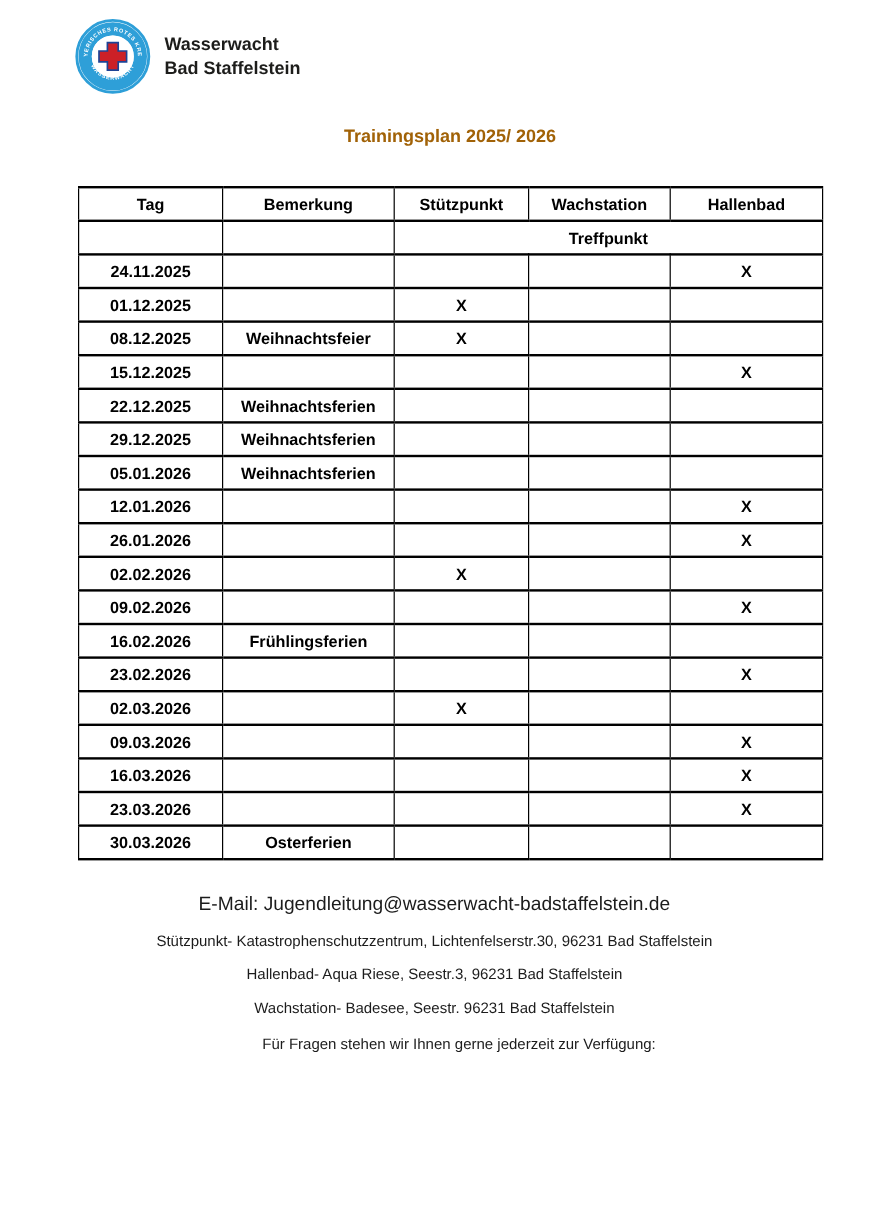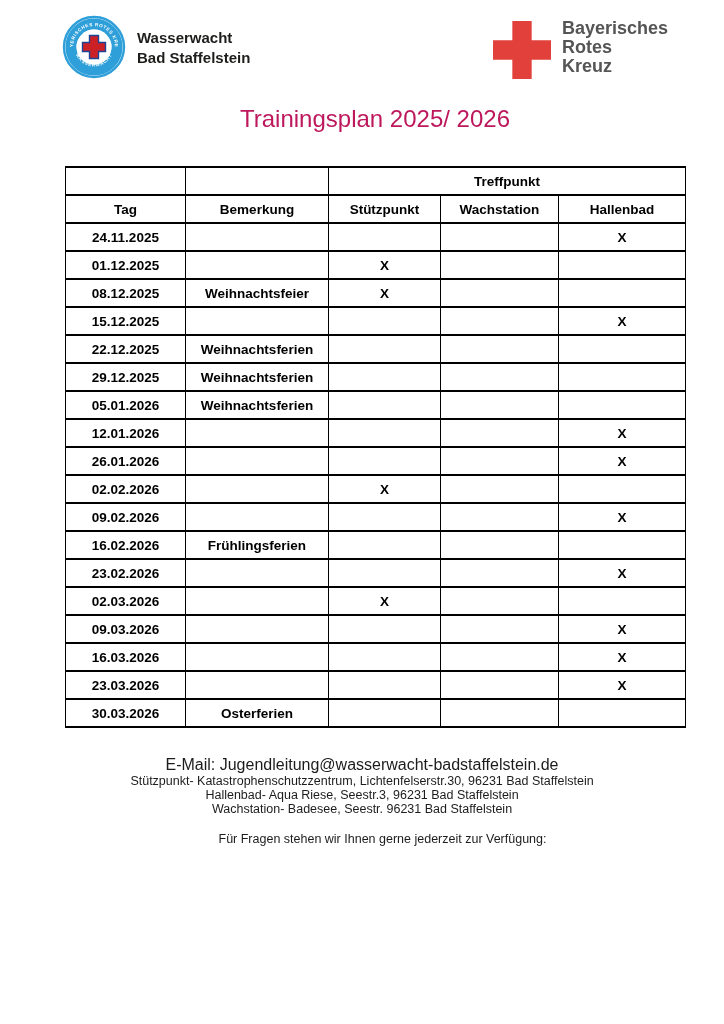--- a/index.html
+++ b/index.html
@@ -8,39 +8,39 @@
     font-family:"Liberation Sans","DejaVu Sans",sans-serif; color:#111;
   }
   
   .logos { position:relative; height:97px; }
   .ww-logo { position:absolute; left:62px; top:15px; display:flex; align-items:flex-start; }
   .ww-text { margin-left:11px; margin-top:13px; font-weight:bold; font-size:15px; line-height:1.3; color:#1d1d1b; }
   .brk-logo { position:absolute; left:493px; top:21px; display:flex; align-items:flex-start; }
   .brk-text { margin-left:11px; margin-top:-2px; font-weight:bold; font-size:18px; line-height:1.05; color:#555556; }
   
   .content { width:620px; margin-left:65px; }
-  .page-title { margin-top:8px; text-align:center; font-size:24px; font-weight:normal; color:#be185d; }
+  .page-title { margin-top:8px; text-align:center; font-size:15px; font-weight:bold; color:#a16207; }
   
   table.plan { border-collapse:collapse; width:620px; margin-left:65px; margin-top:33px; table-layout:fixed; }
   table.plan col.c-tag { width:120px; }
   table.plan col.c-bem { width:143px; }
   table.plan col.c-stp { width:112px; }
   table.plan col.c-wst { width:118px; }
   table.plan col.c-hal { width:127px; }
   table.plan th, table.plan td {
     border-left:1px solid #000; border-right:1px solid #000;
     border-top:2px solid #000; border-bottom:2px solid #000;
     height:26px; padding:0 4px; text-align:center; vertical-align:middle;
     font-size:13.5px; font-weight:bold; color:#000; overflow:hidden; white-space:nowrap;
   }
   
   .foot { text-align:center; color:#1c1c1c; }
   .foot-times { margin-top:19px; font-size:16px; }
   .foot-email { margin-top:28px; font-size:16px; }
-  .foot-addr  { font-size:12.5px;text-align:center; }
+  .foot-addr  { margin-top:14px; font-size:12.5px;text-align:center; }
   .foot-contact { margin-top:15px; font-size:12.5px; line-height:1.35;padding-left:41px; }
 </style>
 </head>
 <body>
 
 <div class="logos">
 
   <div class="ww-logo">
     <svg width="64" height="64" viewBox="0 0 64 64">
       <circle cx="32" cy="32" r="30" fill="#ffffff" stroke="#2e9fd8" stroke-width="2.4"></circle>
@@ -57,57 +57,47 @@
       <text font-size="4.6" font-weight="bold" fill="#ffffff" letter-spacing="0.8">
         <textPath href="#wwBottom" startOffset="50%" text-anchor="middle">WASSERWACHT</textPath>
       </text>
     </svg>
     <div class="ww-text">
       <div>Wasserwacht</div>
       <div>Bad Staffelstein</div>
     </div>
   </div>
 
-  <div class="brk-logo">
-    <svg width="58" height="58" viewBox="0 0 57 57">
-      <path d="M19 0 h19 v19 h19 v19 h-19 v19 h-19 v-19 h-19 v-19 h19 Z" fill="#e2403b"></path>
-    </svg>
-    <div class="brk-text">
-      <div>Bayerisches</div>
-      <div>Rotes</div>
-      <div>Kreuz</div>
-    </div>
-  </div>
 
 </div>
 
 <div class="content">
   <div class="page-title">Trainingsplan 2025/ 2026</div>
 </div>
 
 <table class="plan">
   <colgroup>
     <col class="c-tag">
       <col class="c-bem">
       <col class="c-stp">
       <col class="c-wst">
       <col class="c-hal">
   </colgroup>
   <thead>
     <tr>
-      <th></th>
-      <th></th>
-      <th colspan="3">Treffpunkt</th>
-    </tr>
-    <tr>
       <th>Tag</th>
       <th>Bemerkung</th>
       <th>Stützpunkt</th>
       <th>Wachstation</th>
       <th>Hallenbad</th>
+    </tr>
+    <tr>
+      <th></th>
+      <th></th>
+      <th colspan="3">Treffpunkt</th>
     </tr>
   </thead>
   <tbody>
       <tr>
         <td>24.11.2025</td>
         <td></td>
         <td></td>
         <td></td>
         <td>X</td>
       </tr>

